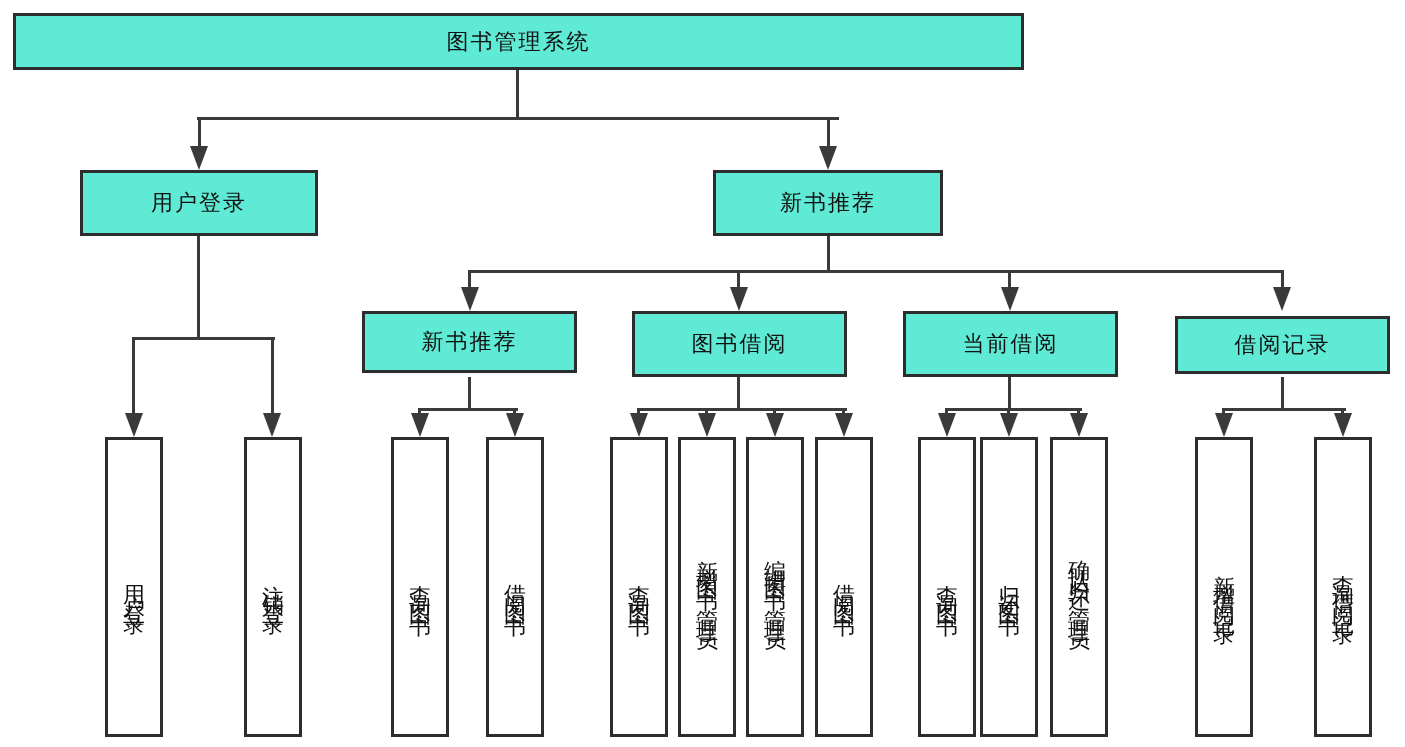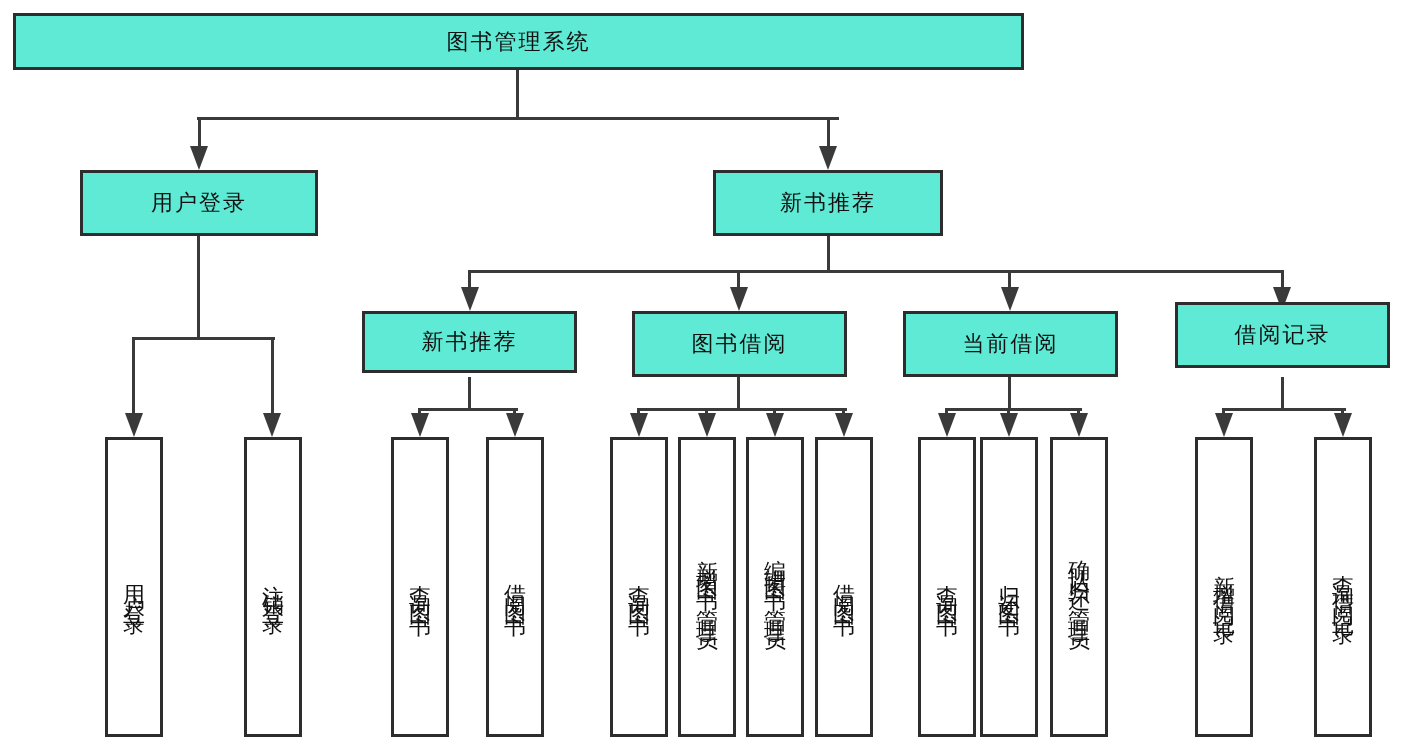--- a/index.html
+++ b/index.html
@@ -75,21 +75,21 @@
 
   <div class="box" style="left:362px;top:311px;width:215px;height:62px;">
     <span>新书推荐</span>
   </div>
   <div class="box" style="left:632px;top:311px;width:215px;height:66px;">
     <span>图书借阅</span>
   </div>
   <div class="box" style="left:903px;top:311px;width:215px;height:66px;">
     <span>当前借阅</span>
   </div>
-  <div class="box" style="left:1175px;top:302px;width:215px;height:66px;">
+  <div class="box" style="left:1175px;top:316px;width:215px;height:58px;">
     <span>借阅记录</span>
   </div>
 
   <div class="ln" style="left:468px;top:377px;width:3px;height:34px;"></div>
   <div class="ln" style="left:418px;top:408px;width:100px;height:3px;"></div>
   <div class="ln" style="left:418px;top:408px;width:3px;height:10px;"></div>
   <div class="arw" style="left:411px;top:413px;"></div>
   <div class="ln" style="left:513px;top:408px;width:3px;height:10px;"></div>
   <div class="arw" style="left:506px;top:413px;"></div>
 

